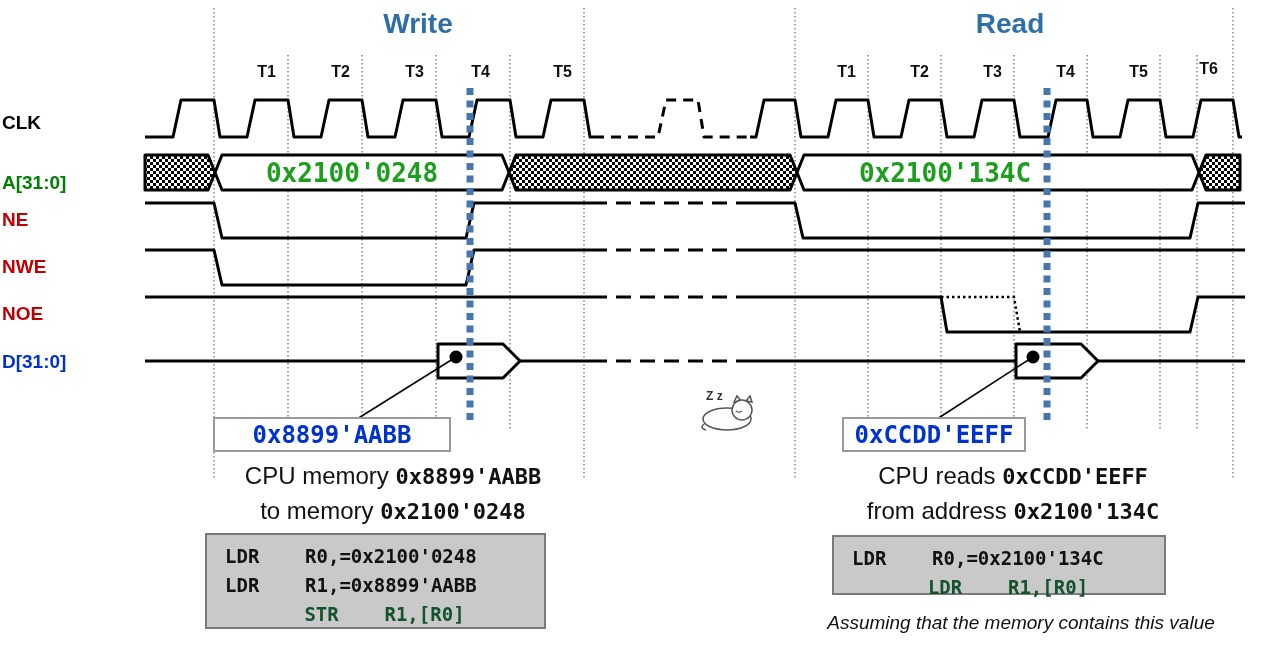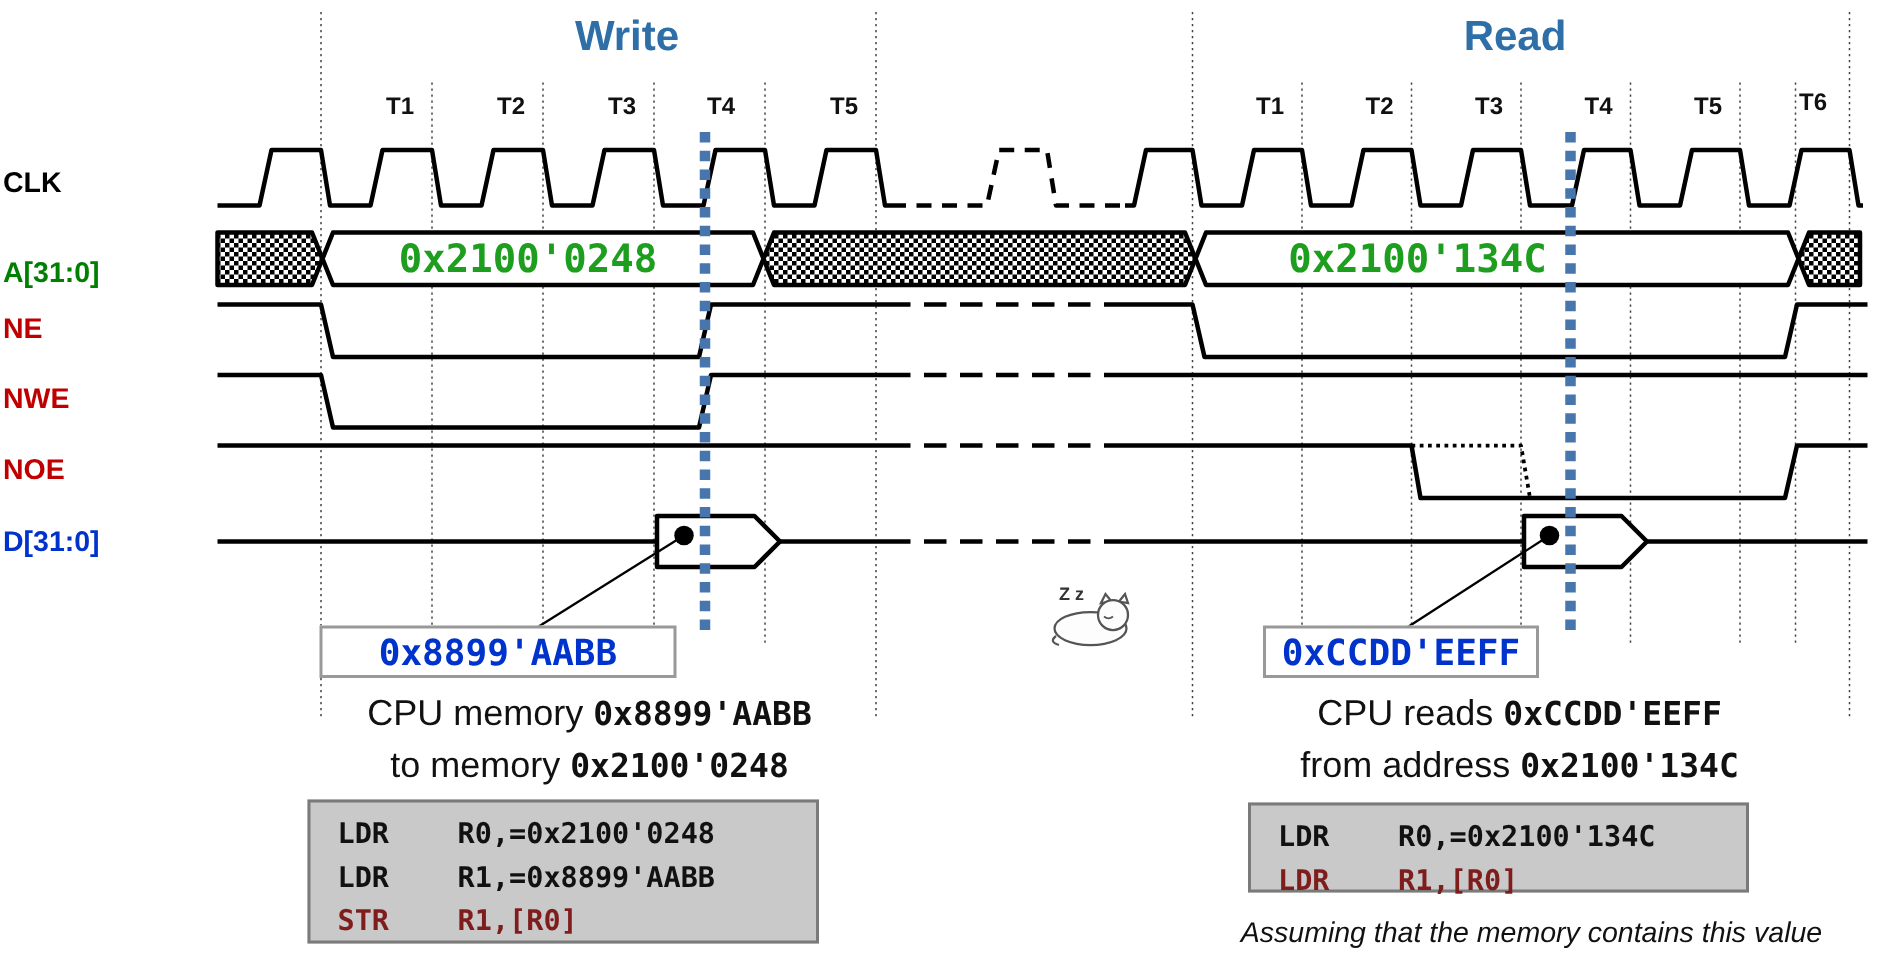--- a/index.html
+++ b/index.html
@@ -17,21 +17,21 @@
              font-weight:bold;font-size:26px;color:#1E9E1E;text-align:center;height:35px;line-height:36px;}
   .value-box{background:#fff;border:2px solid #999;box-sizing:border-box;
              font-family:"DejaVu Sans Mono","Liberation Mono",monospace;font-weight:bold;
              font-size:24px;color:#0033CC;text-align:center;line-height:32px;}
   .caption{font-size:24px;color:#111;text-align:center;line-height:34px;}
   .caption .mono{font-family:"DejaVu Sans Mono","Liberation Mono",monospace;font-weight:bold;font-size:22px;}
   .code-box{background:#C9C9C9;border:2px solid #7a7a7a;box-sizing:border-box;
             font-family:"DejaVu Sans Mono","Liberation Mono",monospace;font-weight:bold;
             font-size:19px;color:#111;padding:7px 0 0 18px;}
   .code-line{white-space:pre;line-height:29px;}
-  .code-red{color:#7f1d1d;}
+  .code-red{color:#14532d;text-align:center;}
   .footnote{font-size:19px;font-style:italic;color:#111;text-align:center;width:450px;}
 </style>
 </head>
 <body>
 
 <div id="stage">
 
   <svg class="abs" style="left:0;top:0" width="1264" height="652" viewBox="0 0 1264 652">
     <defs>
       <pattern id="hatch" patternUnits="userSpaceOnUse" width="6" height="6">

